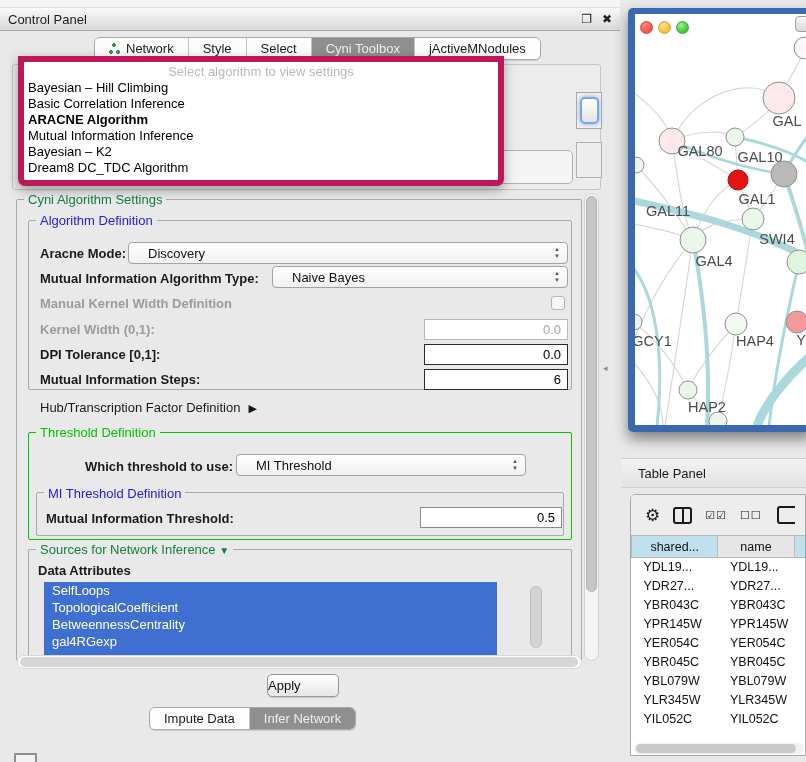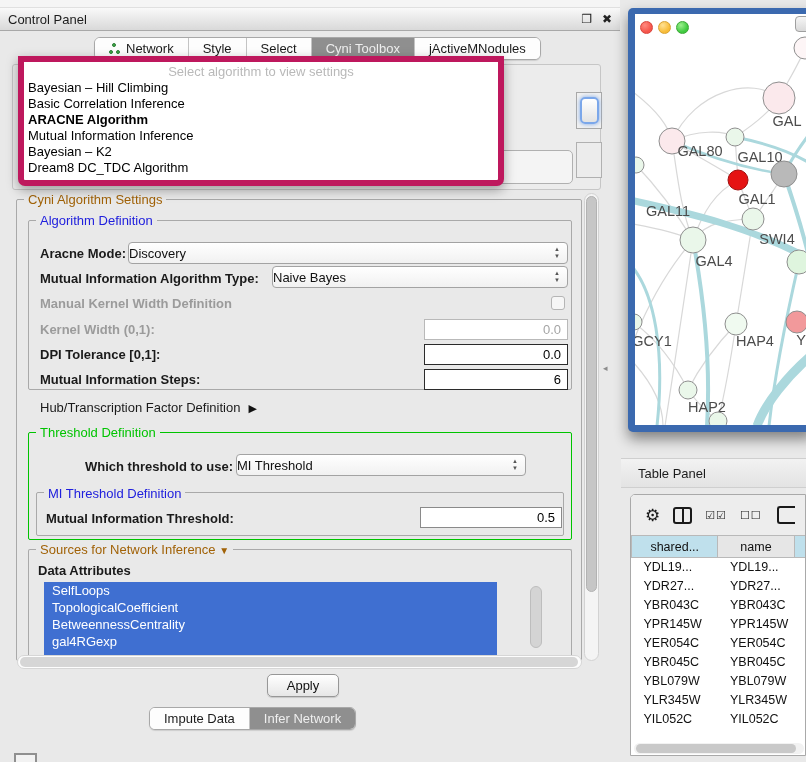--- a/index.html
+++ b/index.html
@@ -47,31 +47,31 @@
   
   #algo-dropdown { left:18px; top:56px; width:486px; background:#fff;
     border:6px solid #be185d; border-radius:0 0 7px 7px;
     box-shadow:0 4px 12px rgba(0,0,0,0.35); z-index:30; padding-bottom:4px; }
   #algo-dropdown .prompt { text-align:center; color:#b9b9b9; font-size:13px; padding:2px 0 1px; }
   #algo-dropdown .item { font-size:13px; color:#000; padding:0 0 1px 4px; line-height:15px; }
   #algo-dropdown .item.sel { font-weight:bold; }
 
   
   .groupbox { position:absolute; border:1px solid #a9a9a9; border-radius:2px; }
-  .grouplabel { position:absolute; background:#e9e9e9; padding:0 4px; font-size:13px; color:#a16207; z-index:2; }
+  .grouplabel { position:absolute; background:#e9e9e9; padding:0 4px; font-size:13px; color:#15803d; z-index:2; }
   .grouplabel.blue { color:#2020dd; }
   .grouplabel.green { color:#00c400; }
 
   .flabel { position:absolute; font-size:13px; color:#1a1a1a; font-weight:bold; white-space:nowrap; }
   .flabel.plain { font-weight:normal; }
   .flabel.dis { color:#9b9b9b; }
 
   .combo { position:absolute; background:linear-gradient(#ffffff,#f1f1f1); border:1px solid #a3a3a3;
     border-radius:4px; font-size:13px; color:#111; display:flex; align-items:center;
-    padding:0 22px 0 0; height:22px; }
+    padding:0 22px 0 19px; height:22px; }
   .combo .arrows { position:absolute; right:7px; top:3px; font-size:6px; color:#555; line-height:7px; text-align:center; }
 
   .tfield { position:absolute; background:#fff; border:1px solid #2b2b2b; font-size:13px; color:#000;
     display:flex; align-items:center; justify-content:flex-end; padding:0 6px; height:21px; }
   .tfield.dis { border:1px solid #b9b9b9; color:#a5a5a5; }
 
   .checkbox { position:absolute; width:14px; height:14px; border:1px solid #b5b5b5; border-radius:3px; background:#f6f6f6; }
 
   
   #attr-list { left:44px; top:582px; width:453px; height:74px; background:#3f6fd1; overflow:hidden; }
@@ -79,21 +79,21 @@
   #attr-scroll { left:530px; top:586px; width:12px; height:62px; background:#d4d4d4; border-radius:6px; border:1px solid #bdbdbd; }
 
   
   #v-scroll-track { left:584px; top:193px; width:15px; height:468px; background:#f4f4f4; border:1px solid #d2d2d2; border-radius:8px; }
   #v-scroll-thumb { left:586px; top:196px; width:11px; height:396px; background:#c6c6c6; border:1px solid #b2b2b2; border-radius:6px; }
   #h-scroll-track { left:17px; top:655px; width:565px; height:14px; background:#fdfdfd; border:1px solid #d6d6d6; border-radius:8px; }
   #h-scroll-thumb { left:20px; top:657px; width:558px; height:10px; background:#d6d6d6; border-radius:6px; }
 
   #apply-btn { left:267px; top:674px; width:72px; height:23px; border:1px solid #979797; border-radius:5px;
     background:linear-gradient(#ffffff,#e6e6e6); font-size:13px; color:#111;
-    display:flex; align-items:center; justify-content:center; box-shadow:0 1px 1px rgba(0,0,0,0.15); }
+    display:flex; align-items:center; justify-content:flex-start; box-shadow:0 1px 1px rgba(0,0,0,0.15); }
 
   .hub-arrow { display:inline-block; margin-left:8px; color:#111; font-size:11px; }
 
   #divider-arrow { left:603px; top:363px; font-size:9px; color:#8d8d8d; }
   #bottom-left-icon { left:14px; top:753px; width:23px; height:20px; border:2px solid #8f8f8f; background:#f2f2f2; }
 
   
   #net-window { left:628px; top:8px; width:185px; height:424px; background:#3b69af;
     border-radius:5px 0 0 5px; box-shadow:0 7px 14px rgba(0,0,0,0.45); z-index:5; }
   #net-canvas { left:635px; top:14px; width:171px; height:411px; background:#fff; z-index:6; overflow:hidden; }

